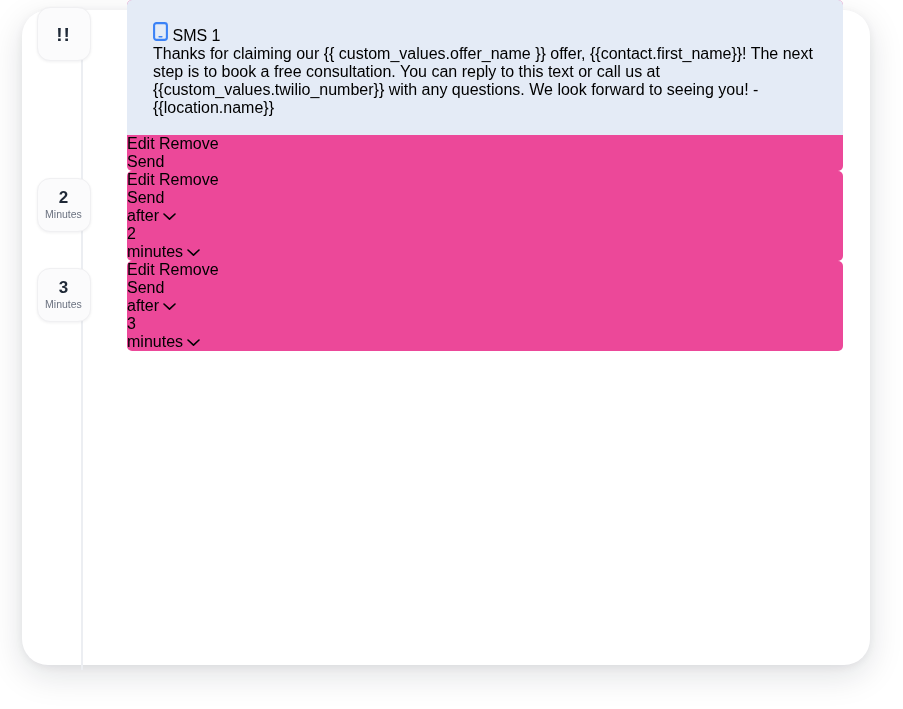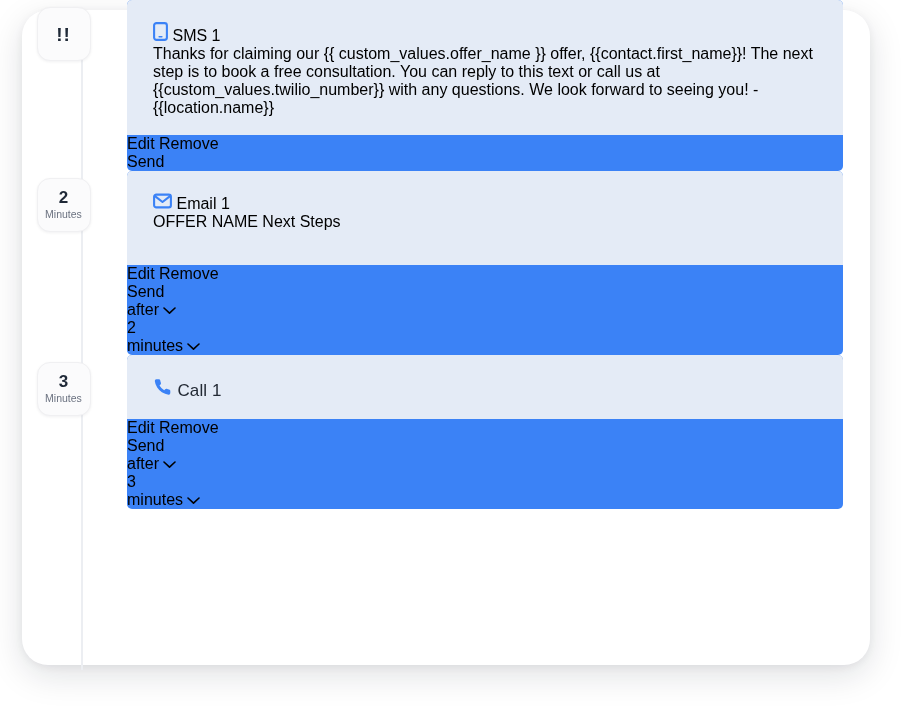--- a/index.html
+++ b/index.html
@@ -95,21 +95,21 @@
     letter-spacing: 1px;
     line-height: 1;
   }
 
   
   .card {
     flex: 1 1 auto;
     margin-right: 60px;
     border-radius: 5px;
     overflow: hidden;
-    background: #3b82f6;
+    background: #ec4899;
   }
   .card-head {
     background: #e4ebf6;
     padding: 22px 26px 18px 26px;
   }
   .card-head.sms   { min-height: 112px; box-sizing: border-box; }
   .card-head.email { min-height: 78px;  box-sizing: border-box; padding-bottom: 34px; }
   .card-head.call  { min-height": 0; min-height: 78px; box-sizing: border-box; padding-bottom: 42px; padding-top: 30px; }
 
   .card-title-row {
@@ -268,32 +268,20 @@
 
   <div class="step">
     <div class="badge-col">
       <div class="badge">
         <span class="badge-num">2</span>
         <span class="badge-unit">Minutes</span>
       </div>
     </div>
 
     <div class="card">
-      <div class="card-head email">
-        <div class="card-title-row">
-          <span class="icon-wrap">
-            <svg width="19" height="16" viewBox="0 0 19 16" fill="none" aria-hidden="true">
-              <rect x="1.1" y="1.6" width="16.8" height="12.8" rx="2.2" stroke="#3b82f6" stroke-width="2.1"></rect>
-              <path d="M2.6 3.6l6.9 5.4 6.9-5.4" stroke="#3b82f6" stroke-width="2.1" stroke-linecap="round" stroke-linejoin="round"></path>
-            </svg>
-          </span>
-          <span class="card-title">Email 1</span>
-        </div>
-        <div class="card-subject">OFFER NAME Next Steps</div>
-      </div>
 
       <div class="card-foot">
         <div class="foot-links">
           <span class="link">Edit</span>
           <span class="link">Remove</span>
         </div>
         <div class="foot-controls">
           <span class="send-label">Send</span>
           <div class="select w-after">
             <span class="sel-text">after</span>
@@ -321,30 +309,20 @@
 
   <div class="step">
     <div class="badge-col">
       <div class="badge">
         <span class="badge-num">3</span>
         <span class="badge-unit">Minutes</span>
       </div>
     </div>
 
     <div class="card">
-      <div class="card-head call">
-        <div class="card-title-row">
-          <span class="icon-wrap">
-            <svg width="18" height="18" viewBox="0 0 18 18" fill="none" aria-hidden="true">
-              <path d="M16.3 12.8v2.3a1.6 1.6 0 0 1-1.7 1.6 15.4 15.4 0 0 1-6.7-2.4 15.2 15.2 0 0 1-4.7-4.7A15.4 15.4 0 0 1 .8 2.9 1.6 1.6 0 0 1 2.4 1.2h2.3a1.6 1.6 0 0 1 1.6 1.4c.1.8.3 1.5.6 2.2a1.6 1.6 0 0 1-.4 1.7l-1 1a12.5 12.5 0 0 0 4.7 4.7l1-1a1.6 1.6 0 0 1 1.7-.4c.7.3 1.4.5 2.2.6a1.6 1.6 0 0 1 1.2 1.4z" fill="#3b82f6"></path>
-            </svg>
-          </span>
-          <span class="card-title">Call 1</span>
-        </div>
-      </div>
 
       <div class="card-foot">
         <div class="foot-links">
           <span class="link">Edit</span>
           <span class="link">Remove</span>
         </div>
         <div class="foot-controls">
           <span class="send-label">Send</span>
           <div class="select w-after">
             <span class="sel-text">after</span>

